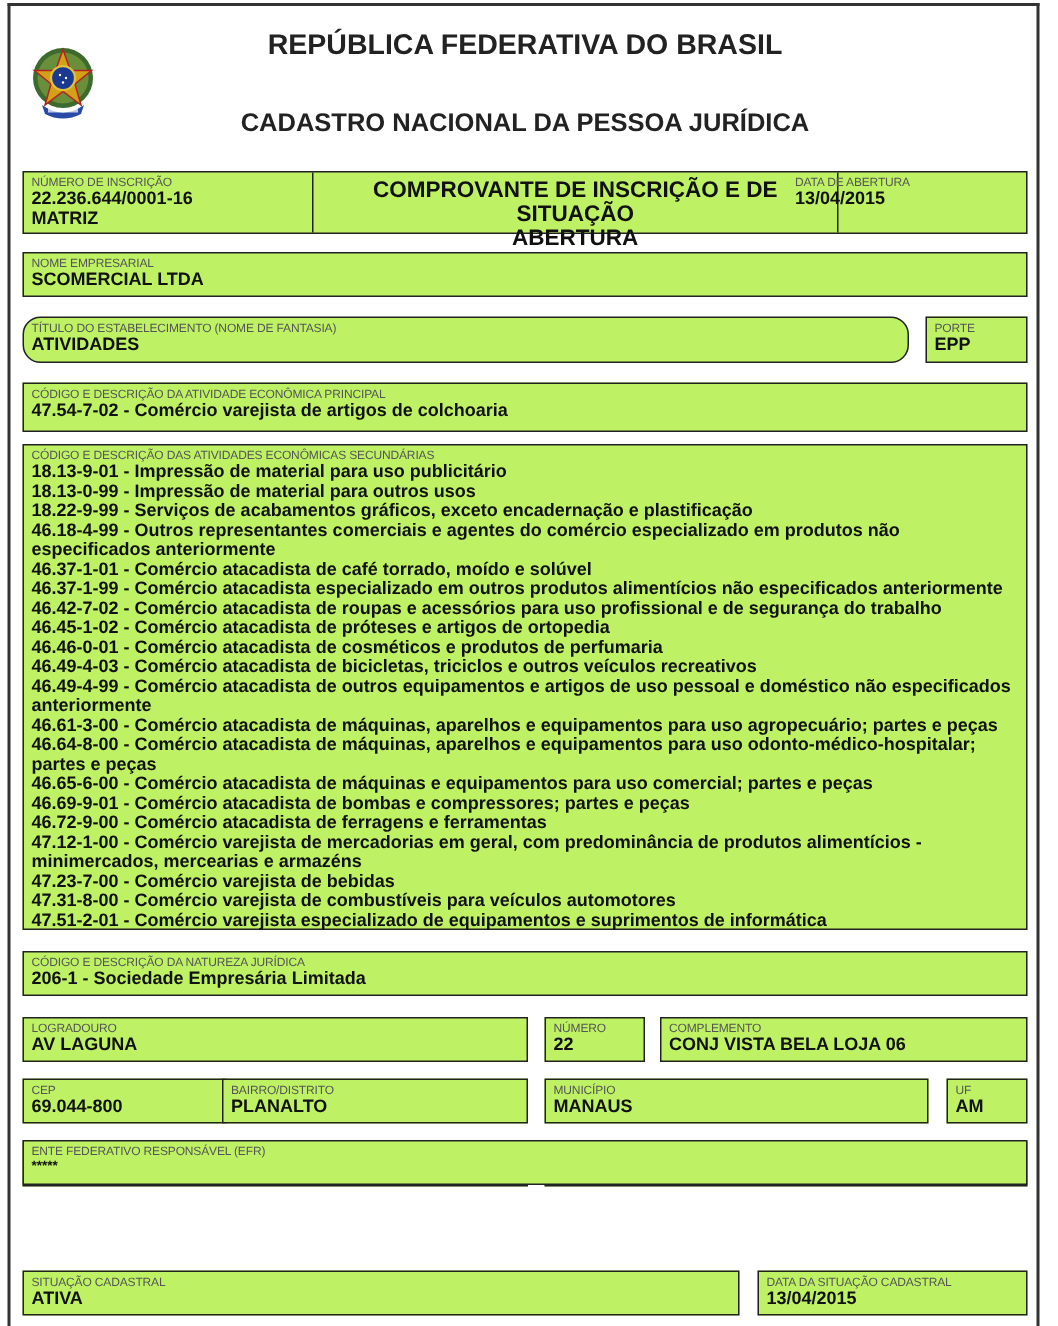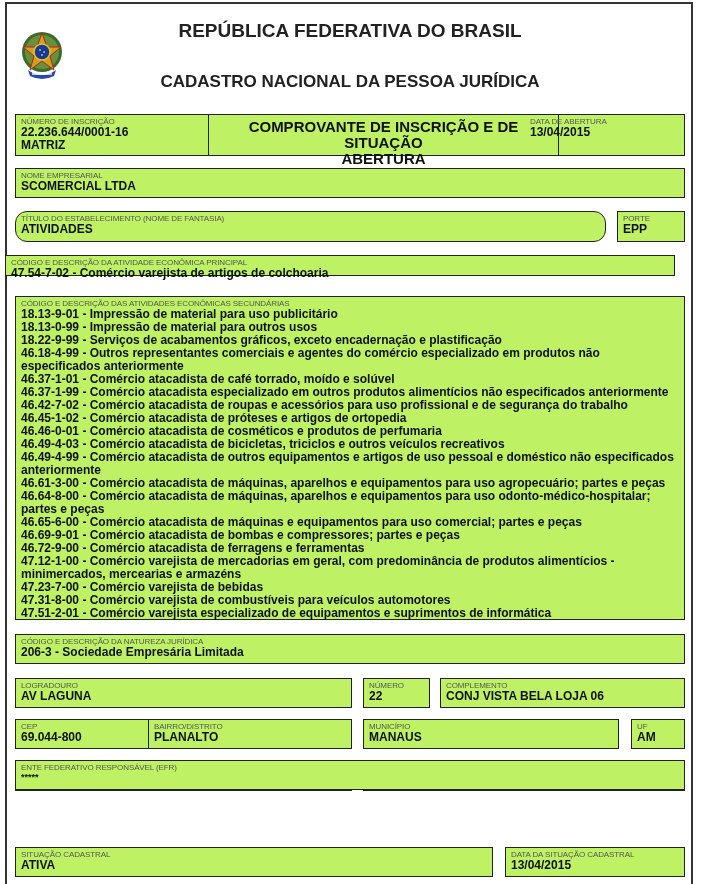--- a/index.html
+++ b/index.html
@@ -57,21 +57,21 @@
 
 <div class="box" style="left:15px;top:211px;width:591px;height:31px;border-radius:12px;">
   <div class="lbl">TÍTULO DO ESTABELECIMENTO (NOME DE FANTASIA)</div>
   <div class="val">ATIVIDADES</div>
 </div>
 <div class="box" style="left:617px;top:211px;width:68px;height:31px;">
   <div class="lbl">PORTE</div>
   <div class="val">EPP</div>
 </div>
 
-<div class="box" style="left:5px;top:255px;width:670px;height:21px;">
+<div class="box" style="left:15px;top:255px;width:670px;height:33px;">
   <div class="lbl">CÓDIGO E DESCRIÇÃO DA ATIVIDADE ECONÔMICA PRINCIPAL</div>
   <div class="val">47.54-7-02 - Comércio varejista de artigos de colchoaria</div>
 </div>
 
 <div class="box" style="left:15px;top:296px;width:670px;height:324px;">
   <div class="lbl">CÓDIGO E DESCRIÇÃO DAS ATIVIDADES ECONÔMICAS SECUNDÁRIAS</div>
   <div class="act-list">
     <div>18.13-9-01 - Impressão de material para uso publicitário</div>
     <div>18.13-0-99 - Impressão de material para outros usos</div>
     <div>18.22-9-99 - Serviços de acabamentos gráficos, exceto encadernação e plastificação</div>
@@ -90,21 +90,21 @@
     <div>46.72-9-00 - Comércio atacadista de ferragens e ferramentas</div>
     <div>47.12-1-00 - Comércio varejista de mercadorias em geral, com predominância de produtos alimentícios - minimercados, mercearias e armazéns</div>
     <div>47.23-7-00 - Comércio varejista de bebidas</div>
     <div>47.31-8-00 - Comércio varejista de combustíveis para veículos automotores</div>
     <div>47.51-2-01 - Comércio varejista especializado de equipamentos e suprimentos de informática</div>
   </div>
 </div>
 
 <div class="box" style="left:15px;top:634px;width:670px;height:30px;">
   <div class="lbl">CÓDIGO E DESCRIÇÃO DA NATUREZA JURÍDICA</div>
-  <div class="val">206-3 - Sociedade Empresária Limitada</div>
+  <div class="val">206-1 - Sociedade Empresária Limitada</div>
 </div>
 
 <div class="box" style="left:15px;top:678px;width:337px;height:30px;">
   <div class="lbl">LOGRADOURO</div>
   <div class="val">AV LAGUNA</div>
 </div>
 <div class="box" style="left:363px;top:678px;width:67px;height:30px;">
   <div class="lbl">NÚMERO</div>
   <div class="val">22</div>
 </div>

